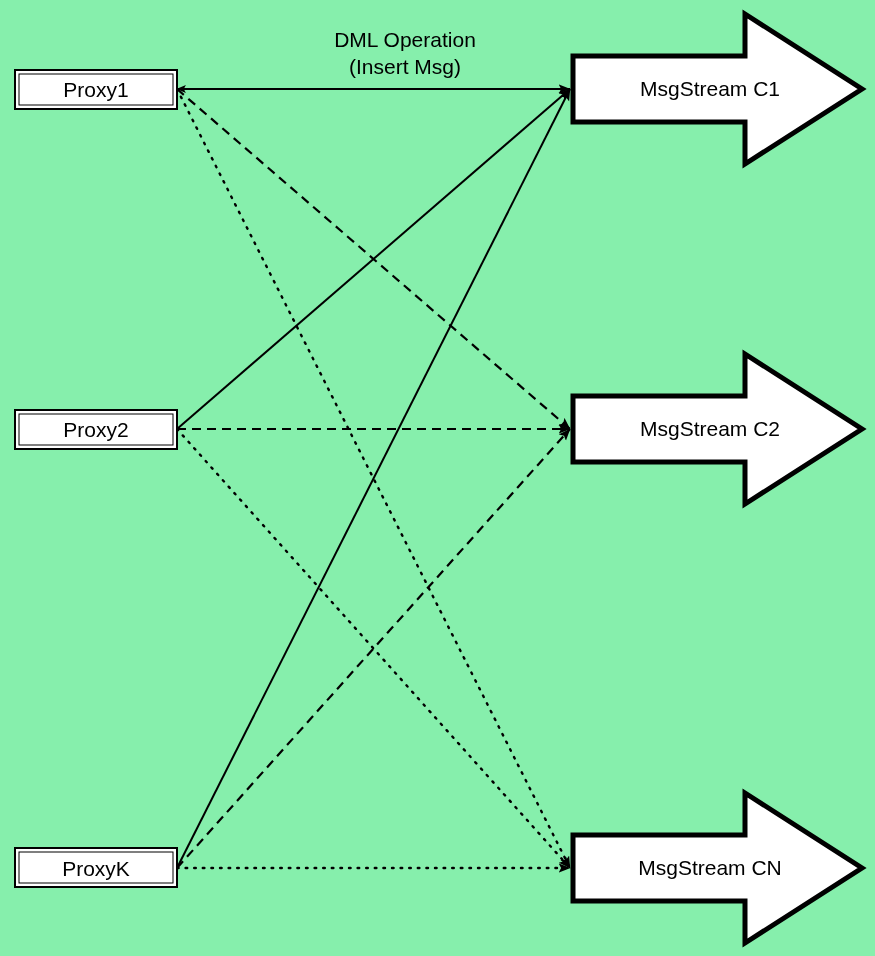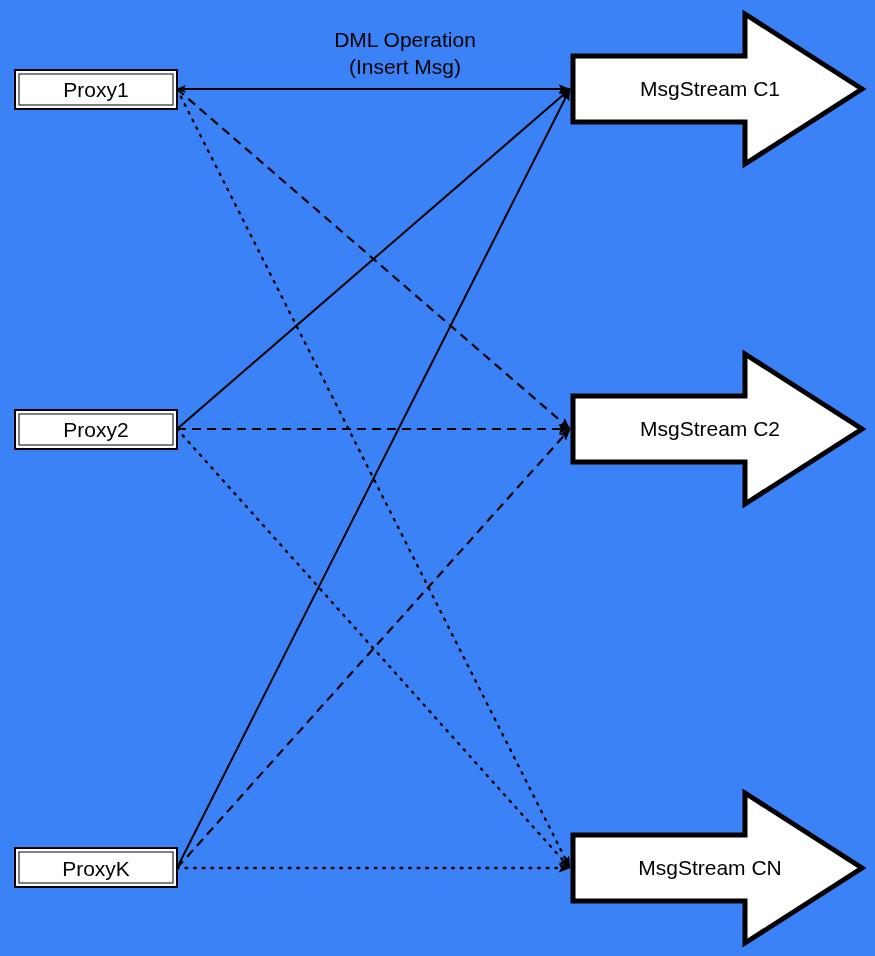--- a/index.html
+++ b/index.html
@@ -7,21 +7,21 @@
     padding: 0;
     background: #ffffff;
   }
   body {
     font-family: "Liberation Sans", sans-serif;
   }
   #canvas {
     position: relative;
     width: 875px;
     height: 956px;
-    background: #3b82f6;
+    background: #86efac;
     overflow: hidden;
   }
   #diagram-svg {
     position: absolute;
     left: 0;
     top: 0;
     width: 875px;
     height: 956px;
   }
   .node-label {

